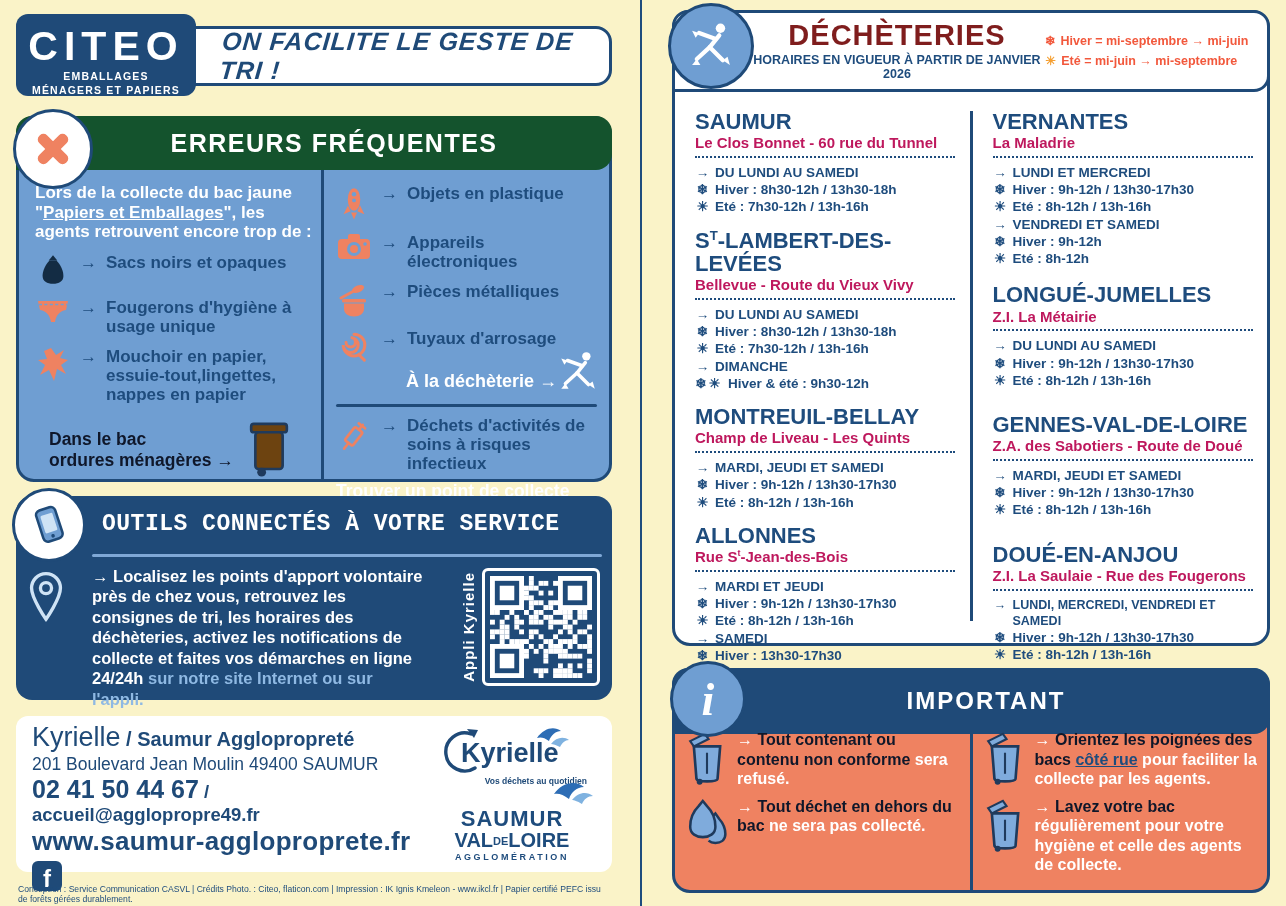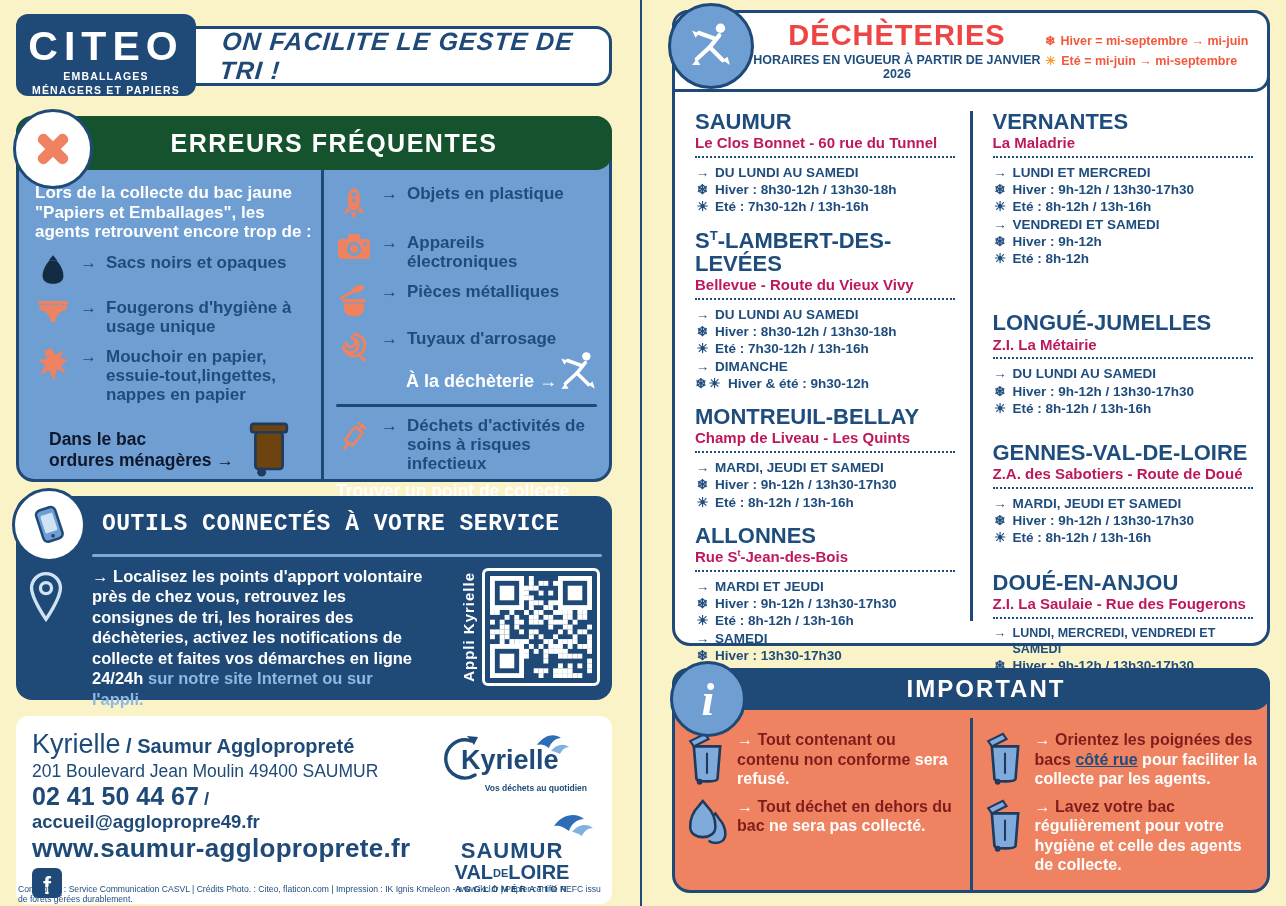--- a/index.html
+++ b/index.html
@@ -19,21 +19,21 @@
   
   .err-panel { position:absolute; left:16px; top:116px; width:596px; height:366px; background:#6f9ed2; border:3px solid #1f4a78; border-radius:18px; }
   .err-header { position:absolute; left:-3px; top:-3px; right:-3px; height:54px; background:#14532d; border-radius:16px 16px 16px 0; display:flex; align-items:center; justify-content:center; }
   .err-title { color:#fff; font-size:25px; font-weight:700; letter-spacing:1.5px; margin-left:40px; }
   .x-circle { position:absolute; left:-6px; top:-10px; width:80px; height:80px; background:#fff; border:3px solid #1f4a78; border-radius:50%; z-index:4; display:flex; align-items:center; justify-content:center; }
   .err-body { position:absolute; top:51px; left:0; right:0; bottom:0; display:flex; }
   .err-col-left { width:302px; padding:13px 8px 8px 16px; }
   .err-divider { width:3px; background:#1f4a78; }
   .err-col-right { flex:1; padding:10px 12px 8px 12px; }
   .err-intro { color:#fff; font-weight:700; font-size:17px; line-height:1.15; }
-  .err-intro .u { }
+  .err-intro .u { text-decoration:underline; }
   .err-item { display:flex; gap:9px; align-items:flex-start; margin-top:11px; color:#1e4c7d; font-weight:700; font-size:17px; line-height:1.12; }
   .err-item .ic { width:36px; flex:none; display:flex; justify-content:center; }
   .err-item .g { flex:none; }
   .bin-note { margin-top:14px; display:flex; align-items:center; }
   .bin-note .txt { color:#0f172a; font-weight:700; font-size:17.5px; line-height:1.2; padding-left:14px; }
   .bin-note .ic { margin-left:14px; }
   .dech-note { color:#fff; font-weight:700; font-size:18px; text-align:right; margin:8px 40px 0 0; position:relative; }
   .dech-note .fig { position:absolute; right:-44px; top:-22px; }
   .err-hr { height:3px; background:#1f4a78; margin:12px 0 9px; border-radius:2px; }
   .collect { color:#fff; font-weight:700; font-size:17.5px; margin-top:8px; line-height:1.2; }
@@ -47,21 +47,21 @@
   .out-sep { position:absolute; left:76px; right:10px; top:58px; height:3px; background:#7fa8d6; border-radius:2px; }
   .out-body { position:absolute; top:66px; left:10px; right:12px; bottom:8px; display:flex; gap:20px; }
   .out-pin { width:46px; flex:none; padding-top:8px; }
   .out-text { flex:1; color:#fff; font-weight:700; font-size:16.5px; line-height:1.24; padding-top:4px; }
   .out-highlight { color:#8fb9e3; }
   .qr-wrap { width:152px; flex:none; display:flex; align-items:center; justify-content:flex-end; gap:5px; }
   .qr-label { writing-mode:vertical-rl; transform:rotate(180deg); color:#fff; font-weight:700; font-size:15px; letter-spacing:1px; }
   .qr { width:118px; height:118px; border:3px solid #fff; border-radius:6px; padding:5px; }
 
   
-  .contact-card { position:absolute; left:16px; top:716px; width:596px; height:188px; background:#fff; border-radius:12px; padding:13px 16px 8px; display:flex; }
+  .contact-card { position:absolute; left:16px; top:716px; width:596px; height:156px; background:#fff; border-radius:12px; padding:6px 16px 8px; display:flex; }
   .contact-left { flex:1; color:#1f4a78; }
   .c-brand { font-size:27px; font-weight:400; }
   .c-org { font-size:20px; font-weight:700; }
   .c-addr { font-size:17.5px; margin-top:1px; }
   .c-phone { font-size:25px; font-weight:700; }
   .c-email { font-size:18.5px; font-weight:700; }
   .c-web { font-size:26px; font-weight:700; letter-spacing:0.3px; }
   .fb { width:30px; height:30px; background:#1f4a78; border-radius:6px; color:#fff; font-weight:700; font-size:24px; display:flex; align-items:flex-end; justify-content:center; margin-top:4px; line-height:0.95; }
   .contact-right { width:168px; flex:none; display:flex; flex-direction:column; align-items:center; justify-content:space-between; padding:2px 0; }
   .lg-kyr { position:relative; width:150px; height:62px; }
@@ -72,47 +72,47 @@
   .lg-s2 .de { font-size:11px; vertical-align:15%; }
   .lg-s3 { font-size:9px; font-weight:700; letter-spacing:2.6px; margin-top:2px; }
   .lg-wave { position:absolute; right:-4px; top:-26px; }
   .print-footer { position:absolute; left:18px; top:884px; width:594px; font-size:8.6px; color:#1e4c7d; }
 
   
   .dech-panel { position:absolute; left:672px; top:10px; width:598px; height:636px; background:#fff; border:3px solid #1f4a78; border-radius:18px; }
   .dech-header { position:absolute; left:-3px; top:-3px; right:-3px; height:82px; background:#fff; border:3px solid #1f4a78; border-radius:16px 16px 16px 0; display:flex; align-items:center; z-index:2; }
   .dech-circle { position:absolute; left:-7px; top:-10px; width:86px; height:86px; border-radius:50%; background:#6f9ed2; border:3px solid #1f4a78; z-index:4; display:flex; align-items:center; justify-content:center; }
   .dech-titles { flex:1; text-align:center; padding-left:74px; }
-  .dech-title { color:#ef4444; font-size:29px; font-weight:700; letter-spacing:1px; line-height:1; }
+  .dech-title { color:#7f1d1d; font-size:29px; font-weight:700; letter-spacing:1px; line-height:1; }
   .dech-sub { color:#1e4c7d; font-size:12.5px; font-weight:700; margin-top:3px; }
   .dech-legend { width:222px; flex:none; padding-right:12px; }
   .legend-line { display:flex; gap:5px; align-items:baseline; font-size:12.5px; font-weight:700; color:#f2583c; line-height:1.6; }
   .legend-line .snow { color:#f2583c; } .legend-line .sun { color:#f5a033; }
   .dech-body { position:absolute; top:82px; bottom:0; left:0; right:0; display:flex; }
   .dech-col { flex:1; padding:15px 6px 0 20px; }
   .dech-col-divider { width:3px; background:#1f4a78; margin:16px 0 22px; }
   .city { margin-bottom:13px; }
   .city-name { font-size:22px; font-weight:700; color:#1e4c7d; line-height:1.05; }
   .city-addr { font-size:15px; font-weight:700; color:#be185d; margin-top:2px; line-height:1.05; }
   .dotline { border-bottom:2px dotted #1e4c7d; margin:5px 0 6px; width:97%; }
   .sline { display:flex; gap:5px; font-size:13.5px; font-weight:700; color:#1e4c7d; line-height:1.28; align-items:baseline; }
   .sline .g { width:15px; flex:none; text-align:center; }
   .sline .g2 { width:28px; flex:none; text-align:center; letter-spacing:2px; }
 
   
   .imp-panel { position:absolute; left:672px; top:668px; width:598px; height:225px; background:#ef8261; border:3px solid #1f4a78; border-radius:18px; }
-  .imp-header { position:absolute; left:-3px; top:-3px; right:-3px; height:42px; background:#1f4a78; border-radius:16px 16px 16px 0; display:flex; align-items:center; justify-content:center; }
+  .imp-header { position:absolute; left:-3px; top:-3px; right:-3px; height:66px; background:#1f4a78; border-radius:16px 16px 16px 0; display:flex; align-items:center; justify-content:center; }
   .imp-title { color:#fff; font-size:24px; font-weight:700; letter-spacing:2px; margin-left:30px; }
   .i-circle { position:absolute; left:-5px; top:-10px; width:76px; height:76px; background:#6f9ed2; border:3px solid #1f4a78; border-radius:50%; z-index:4; display:flex; align-items:center; justify-content:center; font-family:"Liberation Serif", serif; font-style:italic; font-weight:700; font-size:46px; color:#fff; }
   .imp-body { position:absolute; top:47px; left:0; right:0; bottom:0; display:flex; }
   .imp-col { flex:1; padding:12px 10px 6px 10px; }
   .imp-divider { width:3px; background:#1f4a78; }
   .imp-item { display:flex; gap:8px; margin-bottom:8px; font-size:16px; font-weight:700; line-height:1.22; }
   .imp-item .ic { width:44px; flex:none; display:flex; justify-content:center; }
-  .t-navy { color:#7f1d1d; } .t-white { color:#fff; } .t-und { color:#1e4c7d; text-decoration:underline; }
+  .t-navy { color:#0f172a; } .t-white { color:#fff; } .t-und { color:#1e4c7d; text-decoration:underline; }
 </style>
 </head>
 <body>
 
 <div class="page">
   <div class="gutter-line"></div>
 
   <div>
 
     <div class="tagline-box">
@@ -628,21 +628,21 @@
               </div>
             <div class="sline">
                 <span class="g">❄</span>
                 <span>Hiver : 9h-12h</span>
               </div>
             <div class="sline">
                 <span class="g">☀</span>
                 <span>Eté : 8h-12h</span>
               </div>
           </div>
-          <div class="city" style="margin-top:44px">
+          <div class="city" style="margin-top:16px">
             <div class="city-name">LONGUÉ-JUMELLES</div>
             <div class="city-addr">Z.I. La Métairie</div>
             <div class="dotline"></div>
             <div class="sline">
                 <span class="g">→</span>
                 <span>DU LUNDI AU SAMEDI</span>
               </div>
             <div class="sline">
                 <span class="g">❄</span>
                 <span>Hiver : 9h-12h / 13h30-17h30</span>

